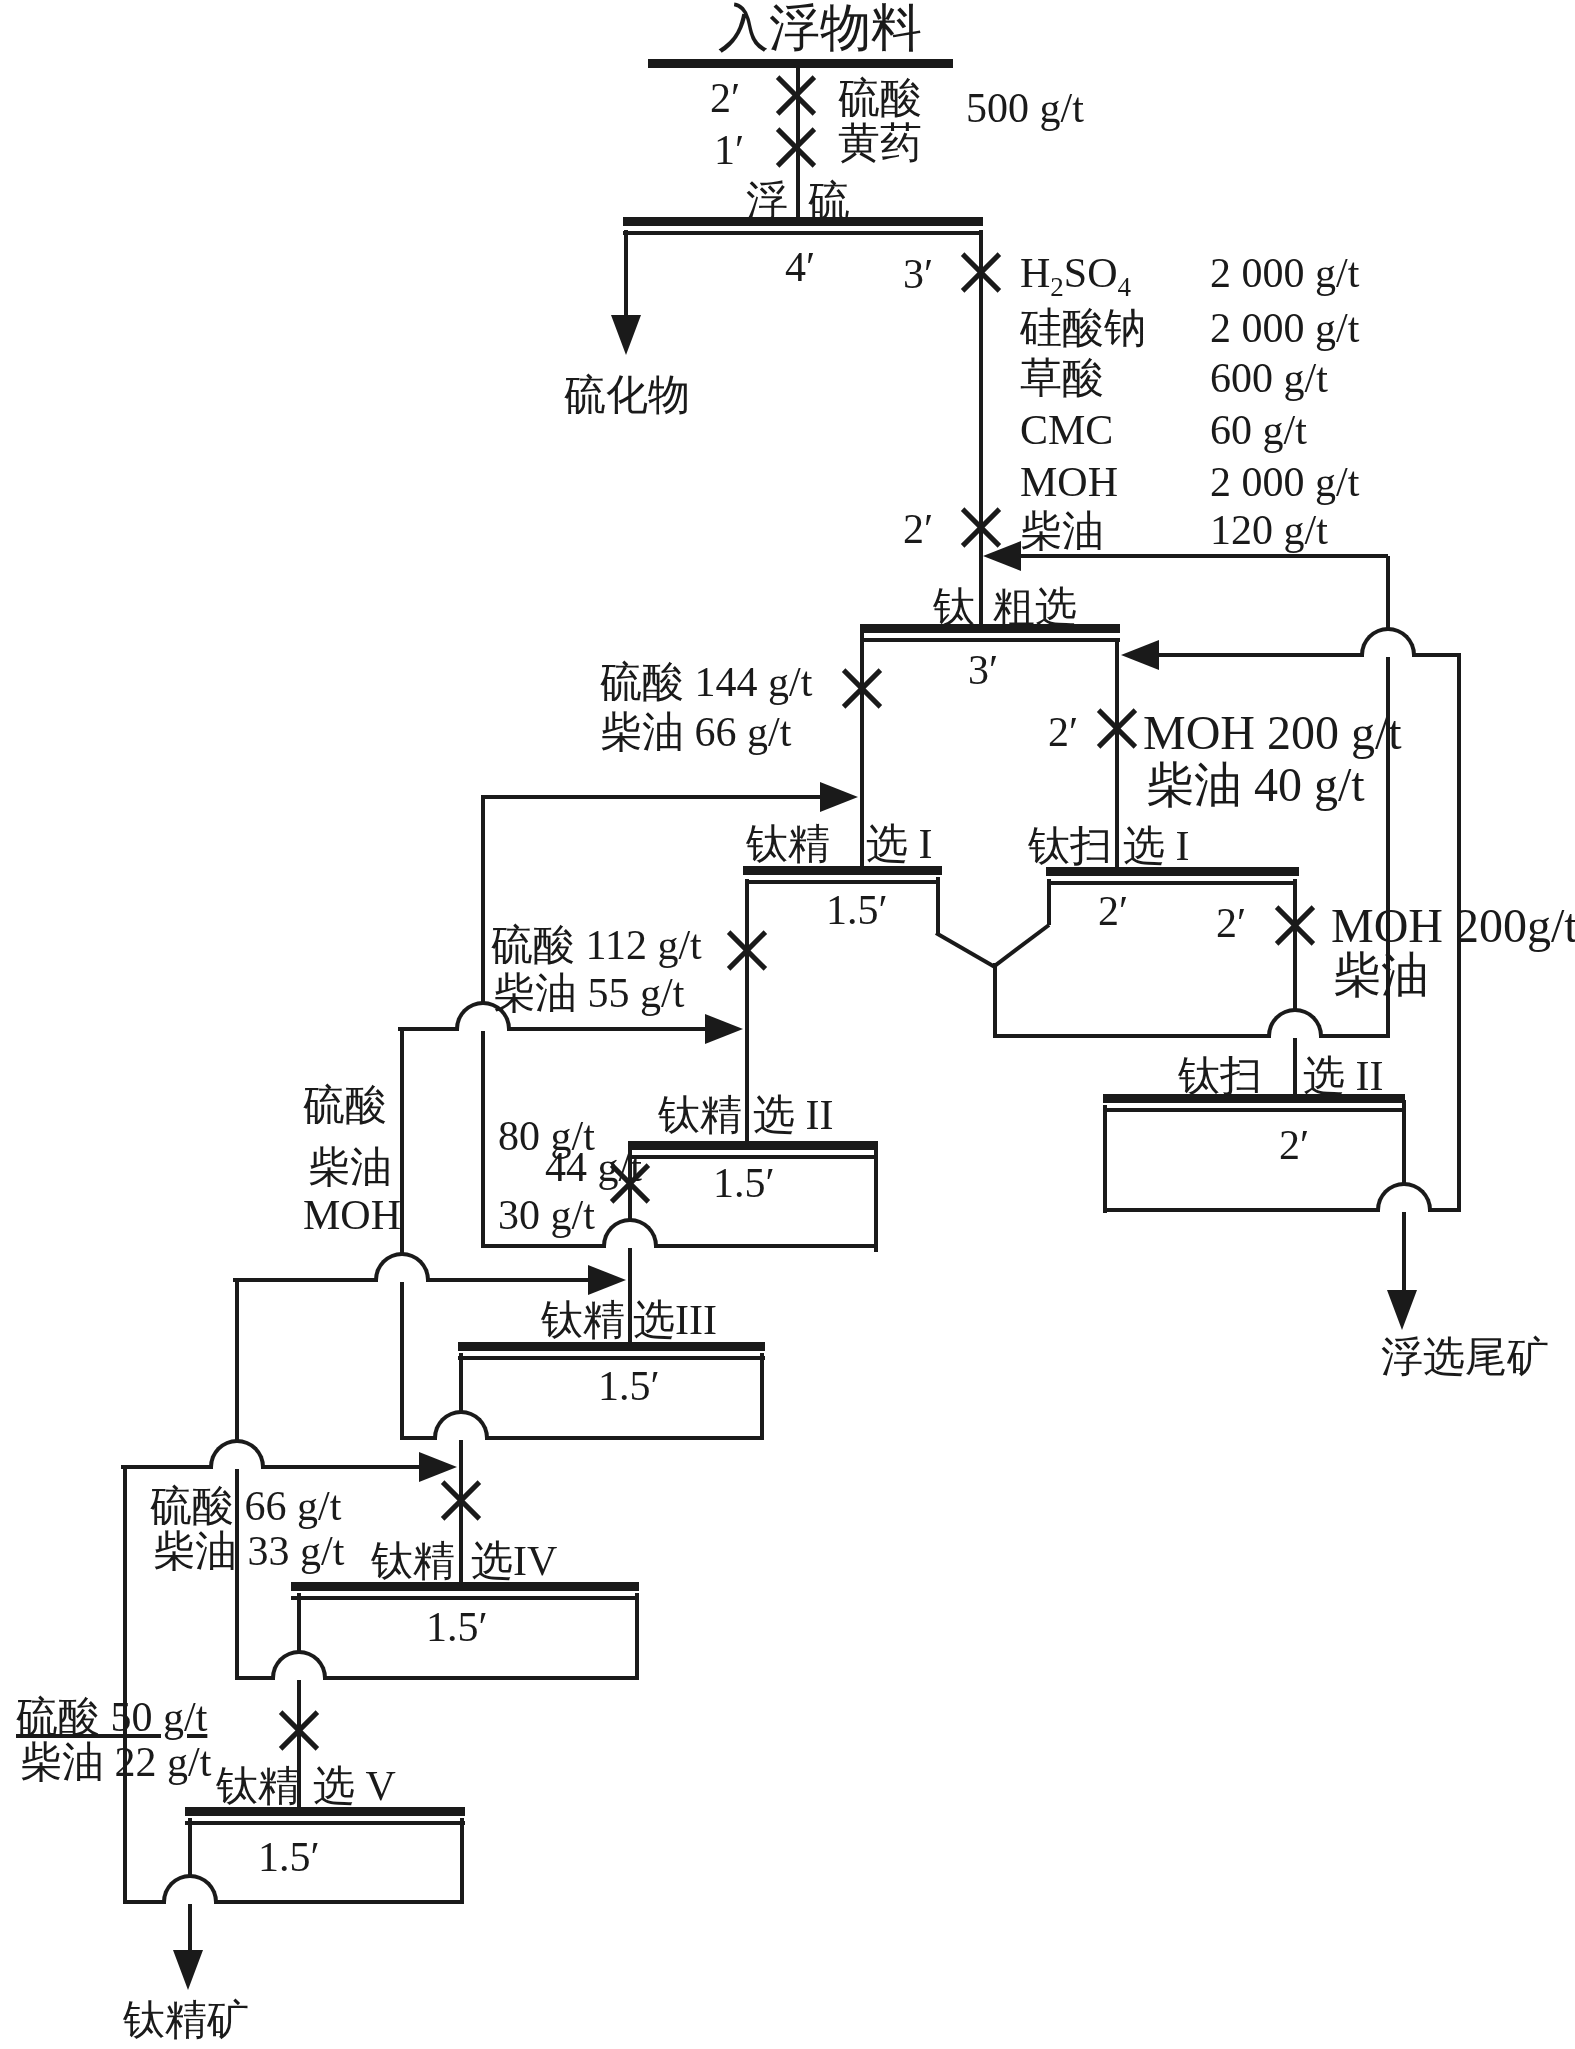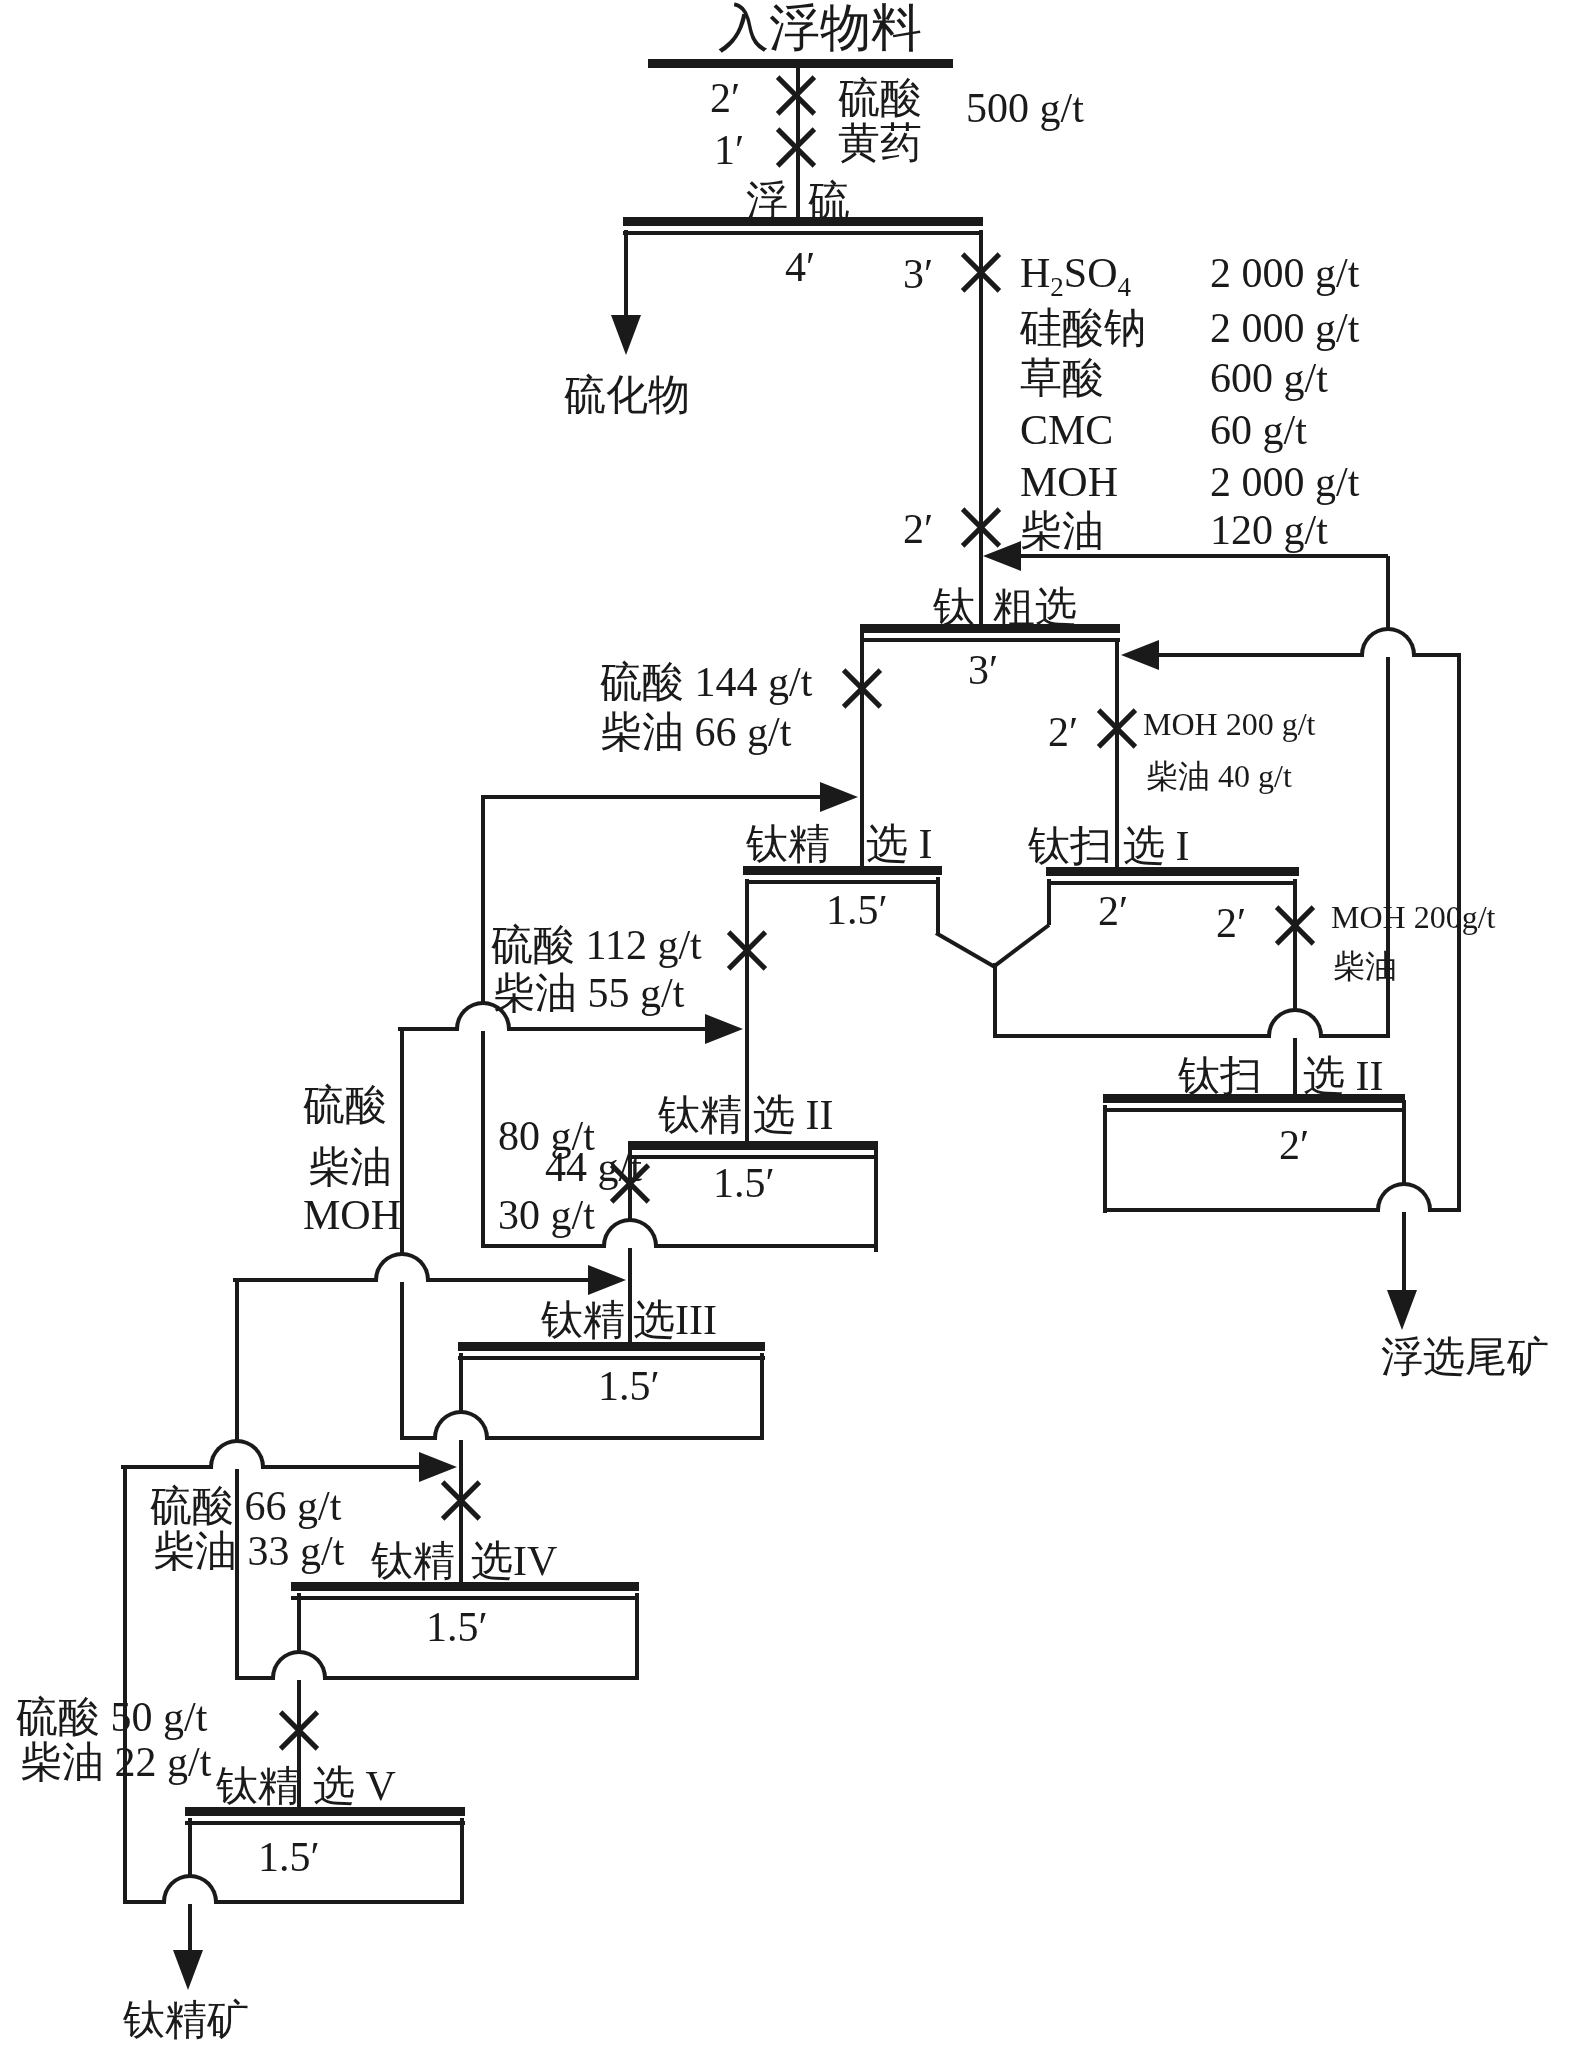--- a/index.html
+++ b/index.html
@@ -16,21 +16,21 @@
   .xmark i{position:absolute;left:-3px;top:20.5px;width:52px;height:5px;background:#1a1a1a;display:block;}
   .xmark i:first-child{transform:rotate(45deg);}
   .xmark i:last-child{transform:rotate(-45deg);}
   .arr{position:absolute;width:0;height:0;z-index:4;}
   .arr.left{border-top:15px solid transparent;border-bottom:15px solid transparent;border-right:38px solid #1a1a1a;}
   .arr.right{border-top:15px solid transparent;border-bottom:15px solid transparent;border-left:38px solid #1a1a1a;}
   .arr.down{border-left:15px solid transparent;border-right:15px solid transparent;border-top:40px solid #1a1a1a;}
   .lbl{position:absolute;white-space:pre;font-size:42px;line-height:1.05;z-index:5;}
   .lbl .sup{font-size:26px;vertical-align:super;line-height:0;}
   .lbl .sub{font-size:27px;vertical-align:sub;line-height:0;}
-  .fs40{font-size:32px;}
+  .fs40{font-size:48px;}
 </style>
 </head>
 <body>
 
 <div id="canvas">
 
   <div class="vl" style="left:796px;top:66px;height:152px;"></div>
   <div class="vl" style="left:624px;top:230px;height:92px;"></div>
   <div class="vl" style="left:979px;top:230px;height:397px;"></div>
   <div class="vl" style="left:860px;top:631px;height:238px;"></div>
@@ -216,20 +216,20 @@
   <span class="lbl" style="left:498px;top:1193px;">30 g/t</span>
   <span class="lbl" style="left:1381px;top:1335px;">浮选尾矿</span>
   <span class="lbl" style="left:541px;top:1298px;">钛精</span>
   <span class="lbl" style="left:633px;top:1298px;">选III</span>
   <span class="lbl" style="left:598px;top:1364px;">1.5′</span>
   <span class="lbl" style="left:150px;top:1484px;">硫酸 66 g/t</span>
   <span class="lbl" style="left:153px;top:1529px;">柴油 33 g/t</span>
   <span class="lbl" style="left:371px;top:1539px;">钛精</span>
   <span class="lbl" style="left:471px;top:1539px;">选IV</span>
   <span class="lbl" style="left:426px;top:1605px;">1.5′</span>
-  <span class="lbl" style="left:16px;top:1695px;">硫酸 50 g/t</span>
+  <span class="lbl" style="left:16px;top:1695px;text-decoration:underline;">硫酸 50 g/t</span>
   <span class="lbl" style="left:20px;top:1740px;">柴油 22 g/t</span>
   <span class="lbl" style="left:216px;top:1764px;">钛精</span>
   <span class="lbl" style="left:313px;top:1764px;">选 V</span>
   <span class="lbl" style="left:258px;top:1835px;">1.5′</span>
   <span class="lbl" style="left:123px;top:1998px;">钛精矿</span>
 
 </div>
 
 </body></html>

